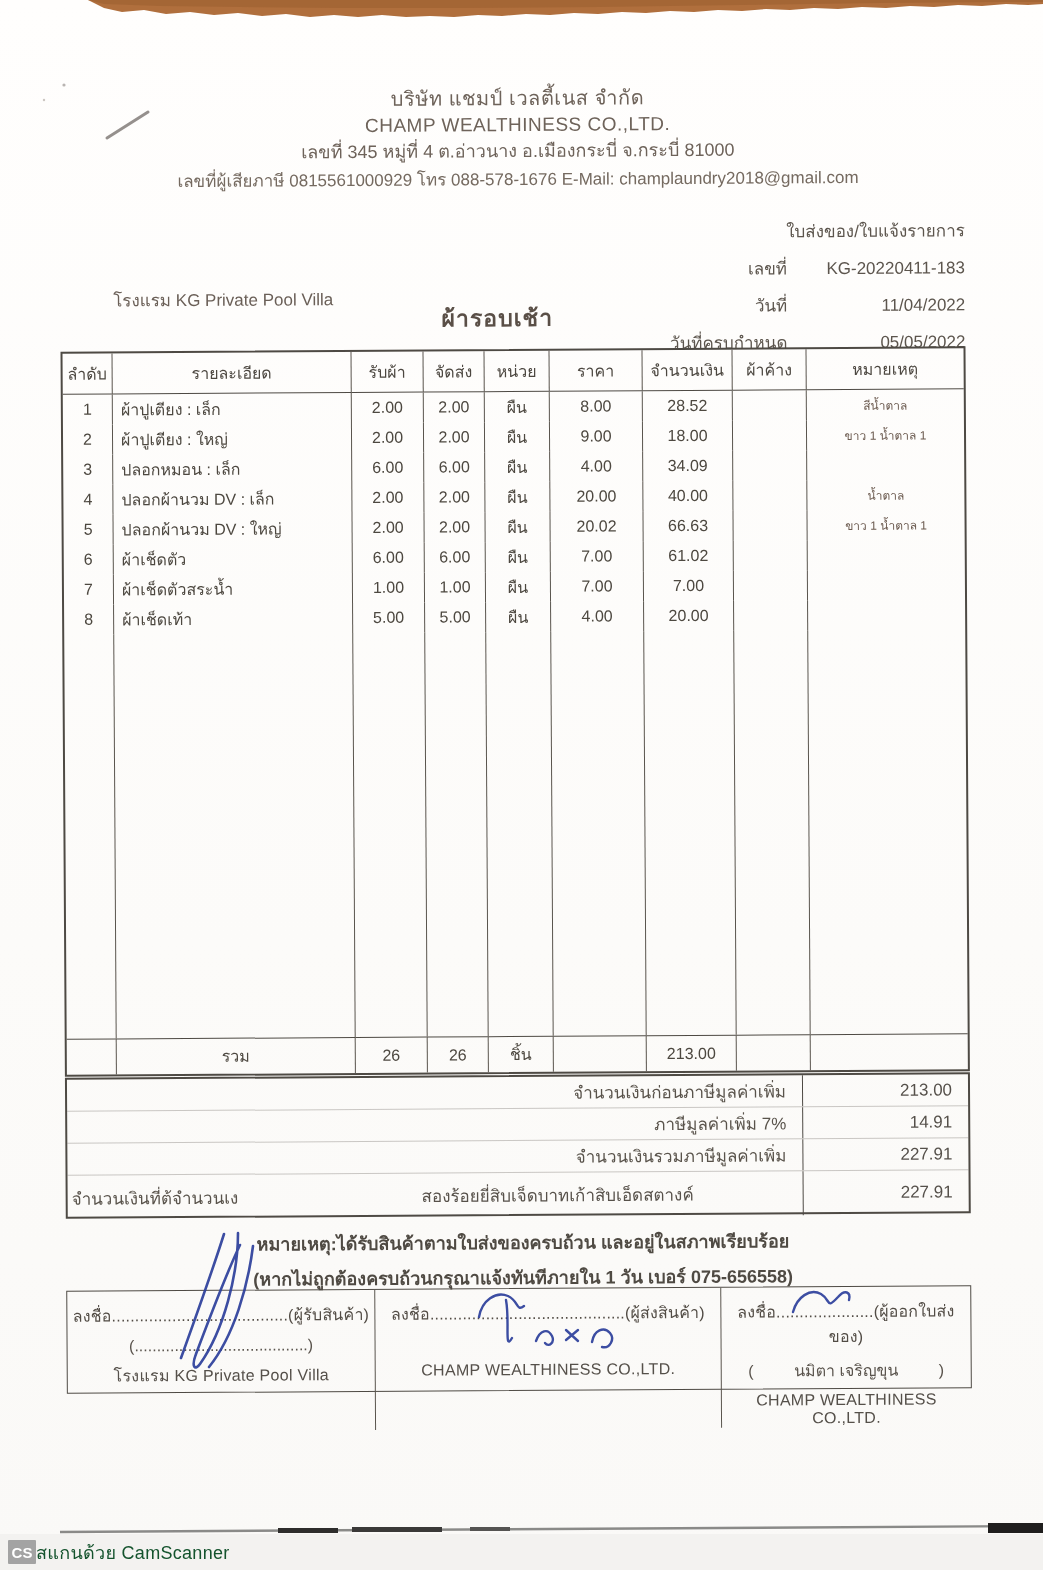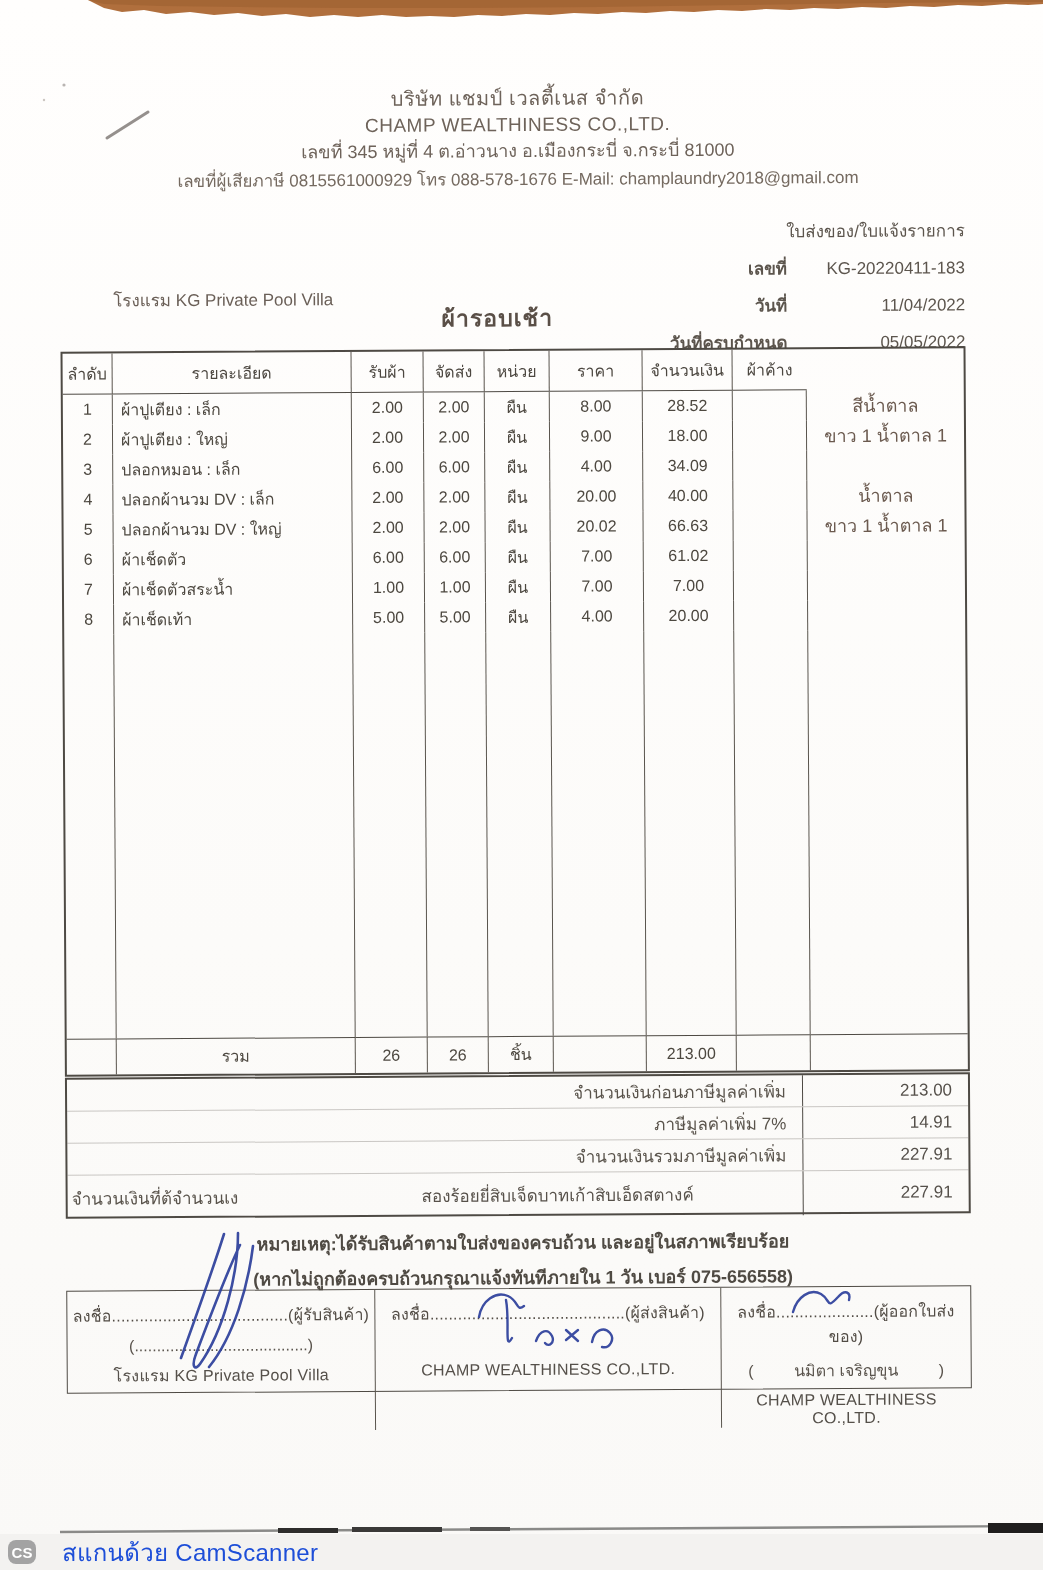--- a/index.html
+++ b/index.html
@@ -13,35 +13,35 @@
   
   .hdr{position:absolute;top:82px;left:0;width:100%;text-align:center;color:#6e635a;}
   .hdr div{margin:0 auto;}
   .h-th{font-size:20px;letter-spacing:.5px;}
   .h-en{font-size:19px;margin-top:8px;letter-spacing:.5px;}
   .h-ad{font-size:18px;margin-top:9px;}
   .h-tx{font-size:17px;margin-top:8px;color:#756a60;}
   
   .meta{position:absolute;top:219px;right:75px;width:420px;font-size:17px;color:#5c554d;}
   .meta .mrow{display:flex;justify-content:flex-end;align-items:baseline;margin-bottom:10px;}
-  .meta .mlab{text-align:center;font-weight:bold;}
+  .meta .mlab{text-align:center;}
   .meta .mval{width:178px;text-align:right;}
   .customer{position:absolute;top:284px;left:116px;font-size:17px;color:#6a5f57;}
   .doc-title{position:absolute;top:300px;left:0;width:1000px;text-align:center;font-size:23px;font-weight:bold;color:#5a4f47;letter-spacing:1px;}
   
   .tbl{position:absolute;left:63px;top:349px;width:905px;border:2px solid #4e4a44;box-sizing:border-box;background:transparent;}
   .tr{display:grid;grid-template-columns:50px 239px 72px 61px 65px 93px 90px 74px auto;}
   .td{border-right:1.2px solid #5a554e;display:flex;align-items:center;justify-content:center;font-size:16px;color:#4d4840;box-sizing:border-box;}
   .td:last-child{border-right:none;}
   .td.l{justify-content:flex-start;padding-left:8px;}
   .thead .td{height:41px;font-size:16px;color:#4c4740;border-bottom:1.6px solid #4e4a44;}
   .tbody .td{height:30px;}
   .tfill .td{height:404px;}
   .ttotal .td{height:36px;border-top:1.6px solid #4e4a44;font-size:16px;}
-  .remark{font-size:18px;color:#6b5a4f;}
+  .remark{font-size:12px;color:#6b5a4f;}
   
   .summary{position:absolute;left:63px;top:1075px;width:905px;height:141px;border:2px solid #4e4a44;box-sizing:border-box;}
   .srow{display:grid;grid-template-columns:735px auto;height:31px;}
   .srow.last{height:44px;}
   .s-lab{display:flex;align-items:center;justify-content:flex-end;padding-right:16px;font-size:17px;color:#59534b;}
   .s-val{border-left:1.4px solid #4e4a44;display:flex;align-items:center;justify-content:flex-end;padding-right:16px;font-size:17px;color:#55504a;}
   .srow.sep{border-bottom:1px solid rgba(110,104,96,.35);}
   .srow.last .s-lab{justify-content:flex-start;padding-left:4px;position:relative;}
   .words{position:absolute;left:250px;top:50%;transform:translateY(-50%);width:480px;text-align:center;font-size:17px;color:#57514a;}
   
@@ -54,22 +54,22 @@
   .sigcell:last-child{border-right:none;}
   .sigline{font-size:16px;letter-spacing:.2px;}
   .nameline{margin-top:9px;font-size:16px;color:#5a544d;}
   .nameline .nm{margin:0 36px;}
   .orgline{margin-top:8px;font-size:16px;color:#55504a;letter-spacing:.3px;}
   
   .strip{position:absolute;top:0;left:0;width:1043px;height:26px;}
   .pen{position:absolute;inset:0;pointer-events:none;}
   .bottom-edge{position:absolute;left:0;top:1518px;width:1043px;height:20px;}
   .footer{position:absolute;left:0;top:1534px;width:1043px;height:36px;background:#f3f2f0;display:flex;align-items:center;}
-  .cs-badge{margin-left:8px;width:28px;height:24px;background:#a3a3a3;border-radius:8px;color:#ffffff;font-weight:bold;font-size:15px;display:flex;align-items:center;justify-content:center;}
-  .cs-text{margin-left:26px;font-size:24px;color:#1d4ed8;letter-spacing:.3px;}
+  .cs-badge{margin-left:8px;width:28px;height:24px;background:#a3a3a3;border-radius:1px;color:#ffffff;font-weight:bold;font-size:15px;display:flex;align-items:center;justify-content:center;}
+  .cs-text{margin-left:0;font-size:18px;color:#14532d;letter-spacing:.3px;}
 </style>
 </head>
 <body>
 
 <svg class="strip" viewBox="0 0 1043 26" preserveAspectRatio="none">
   <polygon fill="#b06f3d" points="88,0 104,8 122,12 144,10 166,14 190,12 214,15 238,13 262,16 286,14 310,17 334,15 358,17 382,15 406,17 430,16 454,17 478,15 502,16 526,14 550,15 574,13 598,14 622,12 646,13 670,11 694,12 718,10 742,11 766,9 790,10 814,8 838,9 862,7 886,8 910,6 934,7 958,5 982,6 1006,4 1028,5 1043,4 1043,0"></polygon>
   <polygon fill="#9a5e30" opacity=".55" points="88,0 104,4 160,6 240,7 340,8 460,8 600,7 740,5 880,3 1000,2 1043,2 1043,0"></polygon>
 </svg>
 
 <div class="sheet">
@@ -105,20 +105,21 @@
   <div class="tbl">
     <div class="tr thead">
       <div class="td">ลำดับ</div>
       <div class="td">รายละเอียด</div>
       <div class="td">รับผ้า</div>
       <div class="td">จัดส่ง</div>
       <div class="td">หน่วย</div>
       <div class="td">ราคา</div>
       <div class="td">จำนวนเงิน</div>
       <div class="td">ผ้าค้าง</div>
+      <div class="td">หมายเหตุ</div>
     </div>
 
     <div class="tr tbody">
       <div class="td">1</div>
       <div class="td l">ผ้าปูเตียง : เล็ก</div>
       <div class="td">2.00</div>
       <div class="td">2.00</div>
       <div class="td">ผืน</div>
       <div class="td">8.00</div>
       <div class="td">28.52</div>

